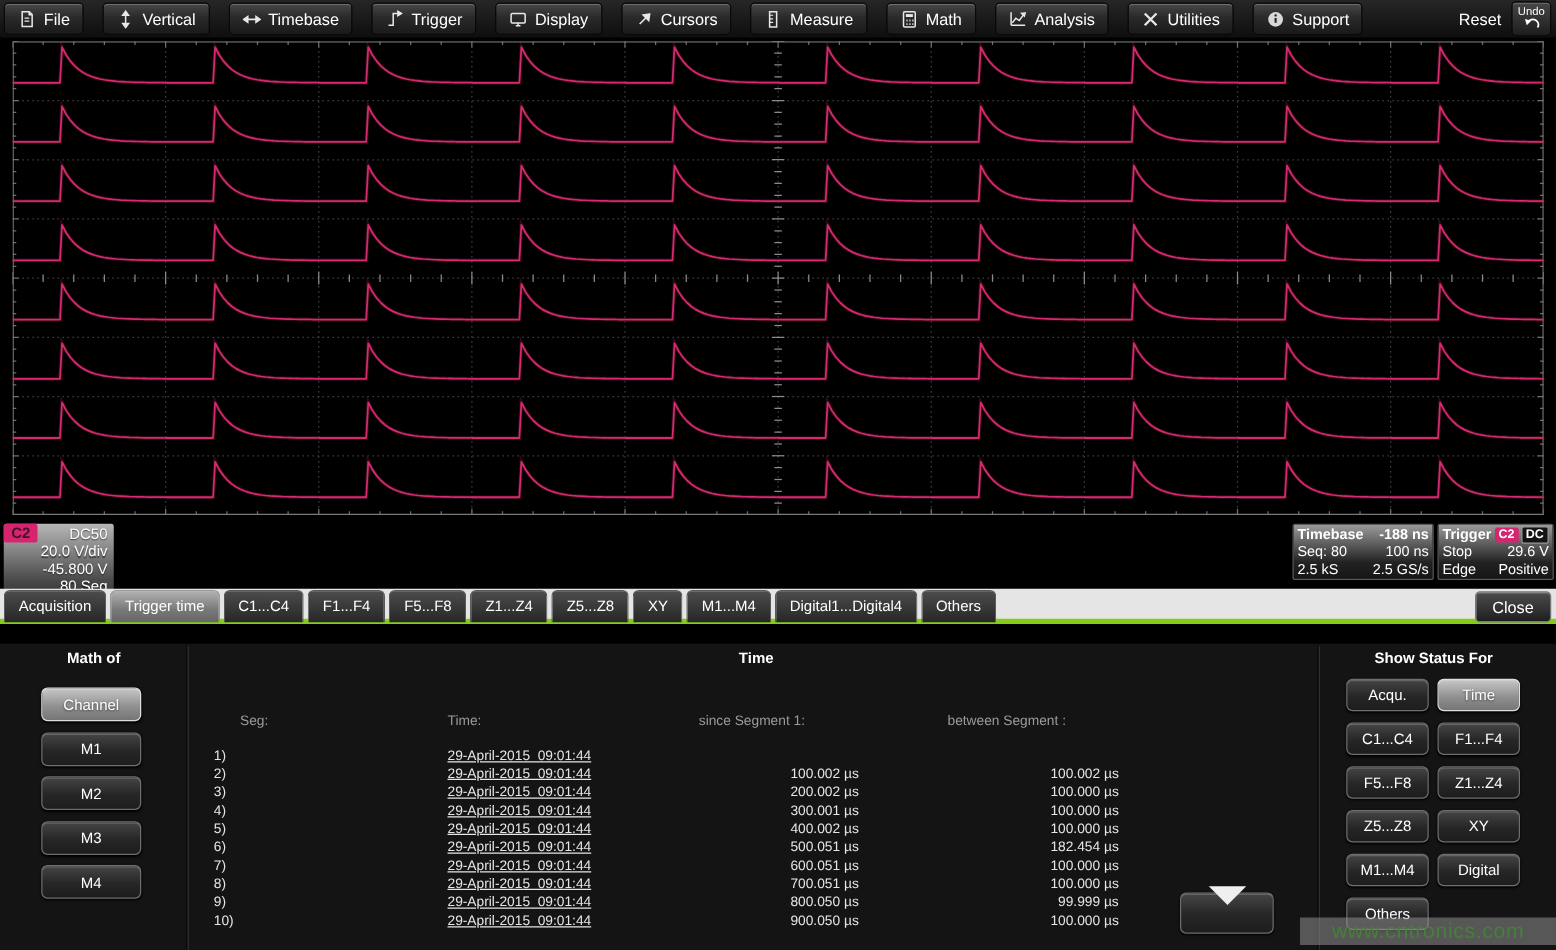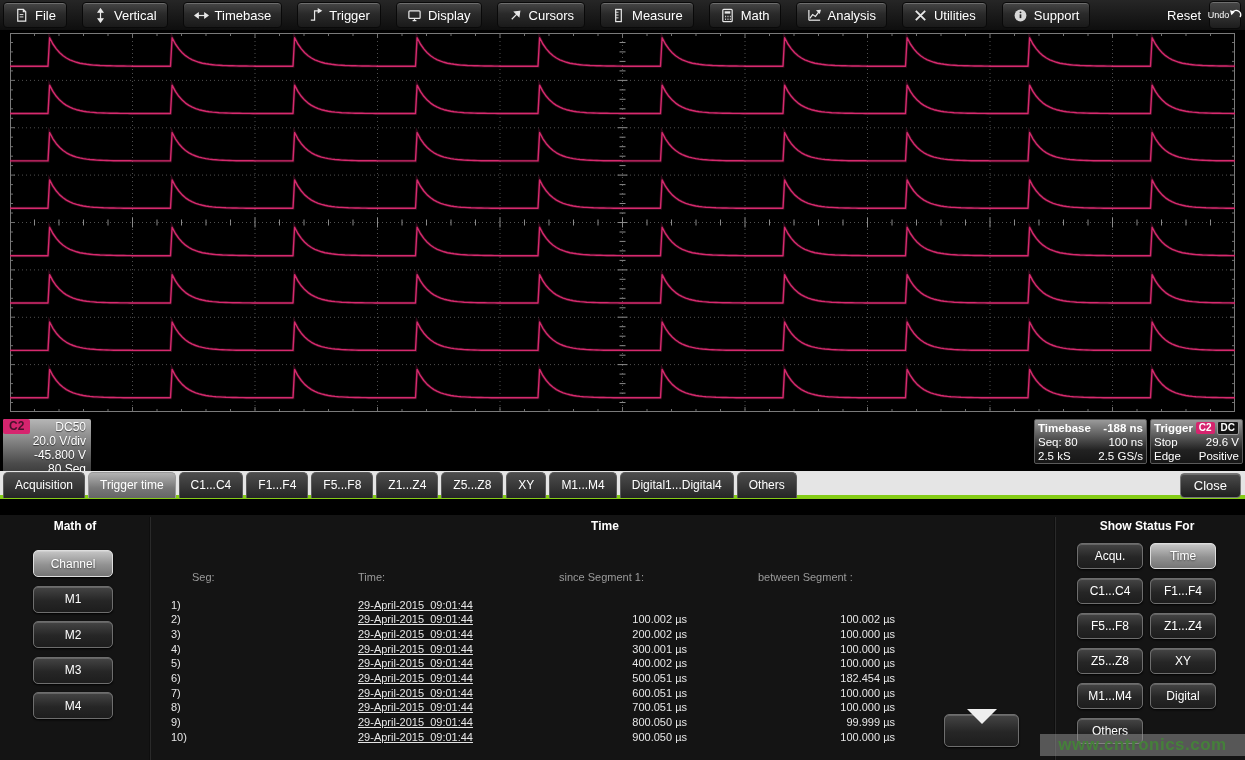--- a/index.html
+++ b/index.html
@@ -13,21 +13,21 @@
   .menu-items { display:flex; align-items:center; gap:15px; padding-left:3px; }
   .menu-btn { display:inline-flex; align-items:center; gap:6px; height:26px; padding:0 10px;
     background:linear-gradient(#474747,#2a2a2a 45%,#1a1a1a); border:1px solid #090909;
     border-radius:4px; box-shadow:inset 0 1px 0 rgba(255,255,255,.22); color:#fff;
     font-size:13px; font-family:inherit; cursor:pointer; white-space:nowrap; }
   .menu-btn .mi { display:inline-flex; width:15px; height:15px; }
   .menubar-right { position:absolute; right:4px; top:0; height:30px; display:flex; align-items:center; gap:8px; }
   .reset-lbl { font-size:13px; color:#fff; cursor:pointer; }
   .undo-btn { width:32px; height:28px; background:linear-gradient(#474747,#1d1d1d);
     border:1px solid #090909; border-radius:4px; color:#fff; font-size:9px; line-height:10px;
-    display:flex; flex-direction:row; align-items:center; justify-content:center; cursor:pointer;
+    display:flex; flex-direction:column; align-items:center; justify-content:center; cursor:pointer;
     box-shadow:inset 0 1px 0 rgba(255,255,255,.22); font-family:inherit; }
 
   
   .wave-area { position:absolute; left:10px; top:33px; width:1225px; height:379px; background:#000; }
 
   
   .ch-box { position:absolute; left:3px; top:419px; width:88px; height:60px;
     background:linear-gradient(#b6b6b6,#8d8d8d 30%,#4a4a4a 75%,#333);
     border-radius:2px; font-size:12px; }
   .ch-badge { position:absolute; left:0; top:0; padding:0 6px; height:15px; line-height:15px;
@@ -82,21 +82,21 @@
   .selseg { position:absolute; left:928px; top:130px; width:109px; height:58px;
     border:1px solid #7a7a7a; border-radius:2px; background:#181818; padding:3px 8px;
     font-size:12px; color:#e8e8e8; line-height:15px; }
   .selseg .val { color:#fff; margin-top:2px; }
   .seg-arrow-btn { position:absolute; left:944px; top:199px; width:75px; height:33px; }
   .tri-down { width:0; height:0; border-left:15px solid transparent; border-right:15px solid transparent;
     border-top:15px solid #efefef; margin:0 auto; }
 
   .watermark { position:absolute; left:1040px; top:734px; width:205px; height:22px;
     background:rgba(150,150,150,.52); display:flex; align-items:center; justify-content:center;
-    font-size:17px; font-weight:bold; color:#45803a; z-index:5; letter-spacing:.5px; }
+    font-size:17px; font-weight:normal; color:#45803a; z-index:5; letter-spacing:.5px; }
 </style>
 </head>
 <body>
 
 <div class="screen">
 
   <div class="menubar">
     <div class="menu-items" id="menu-items">
         <button class="menu-btn">
           <span class="mi">

